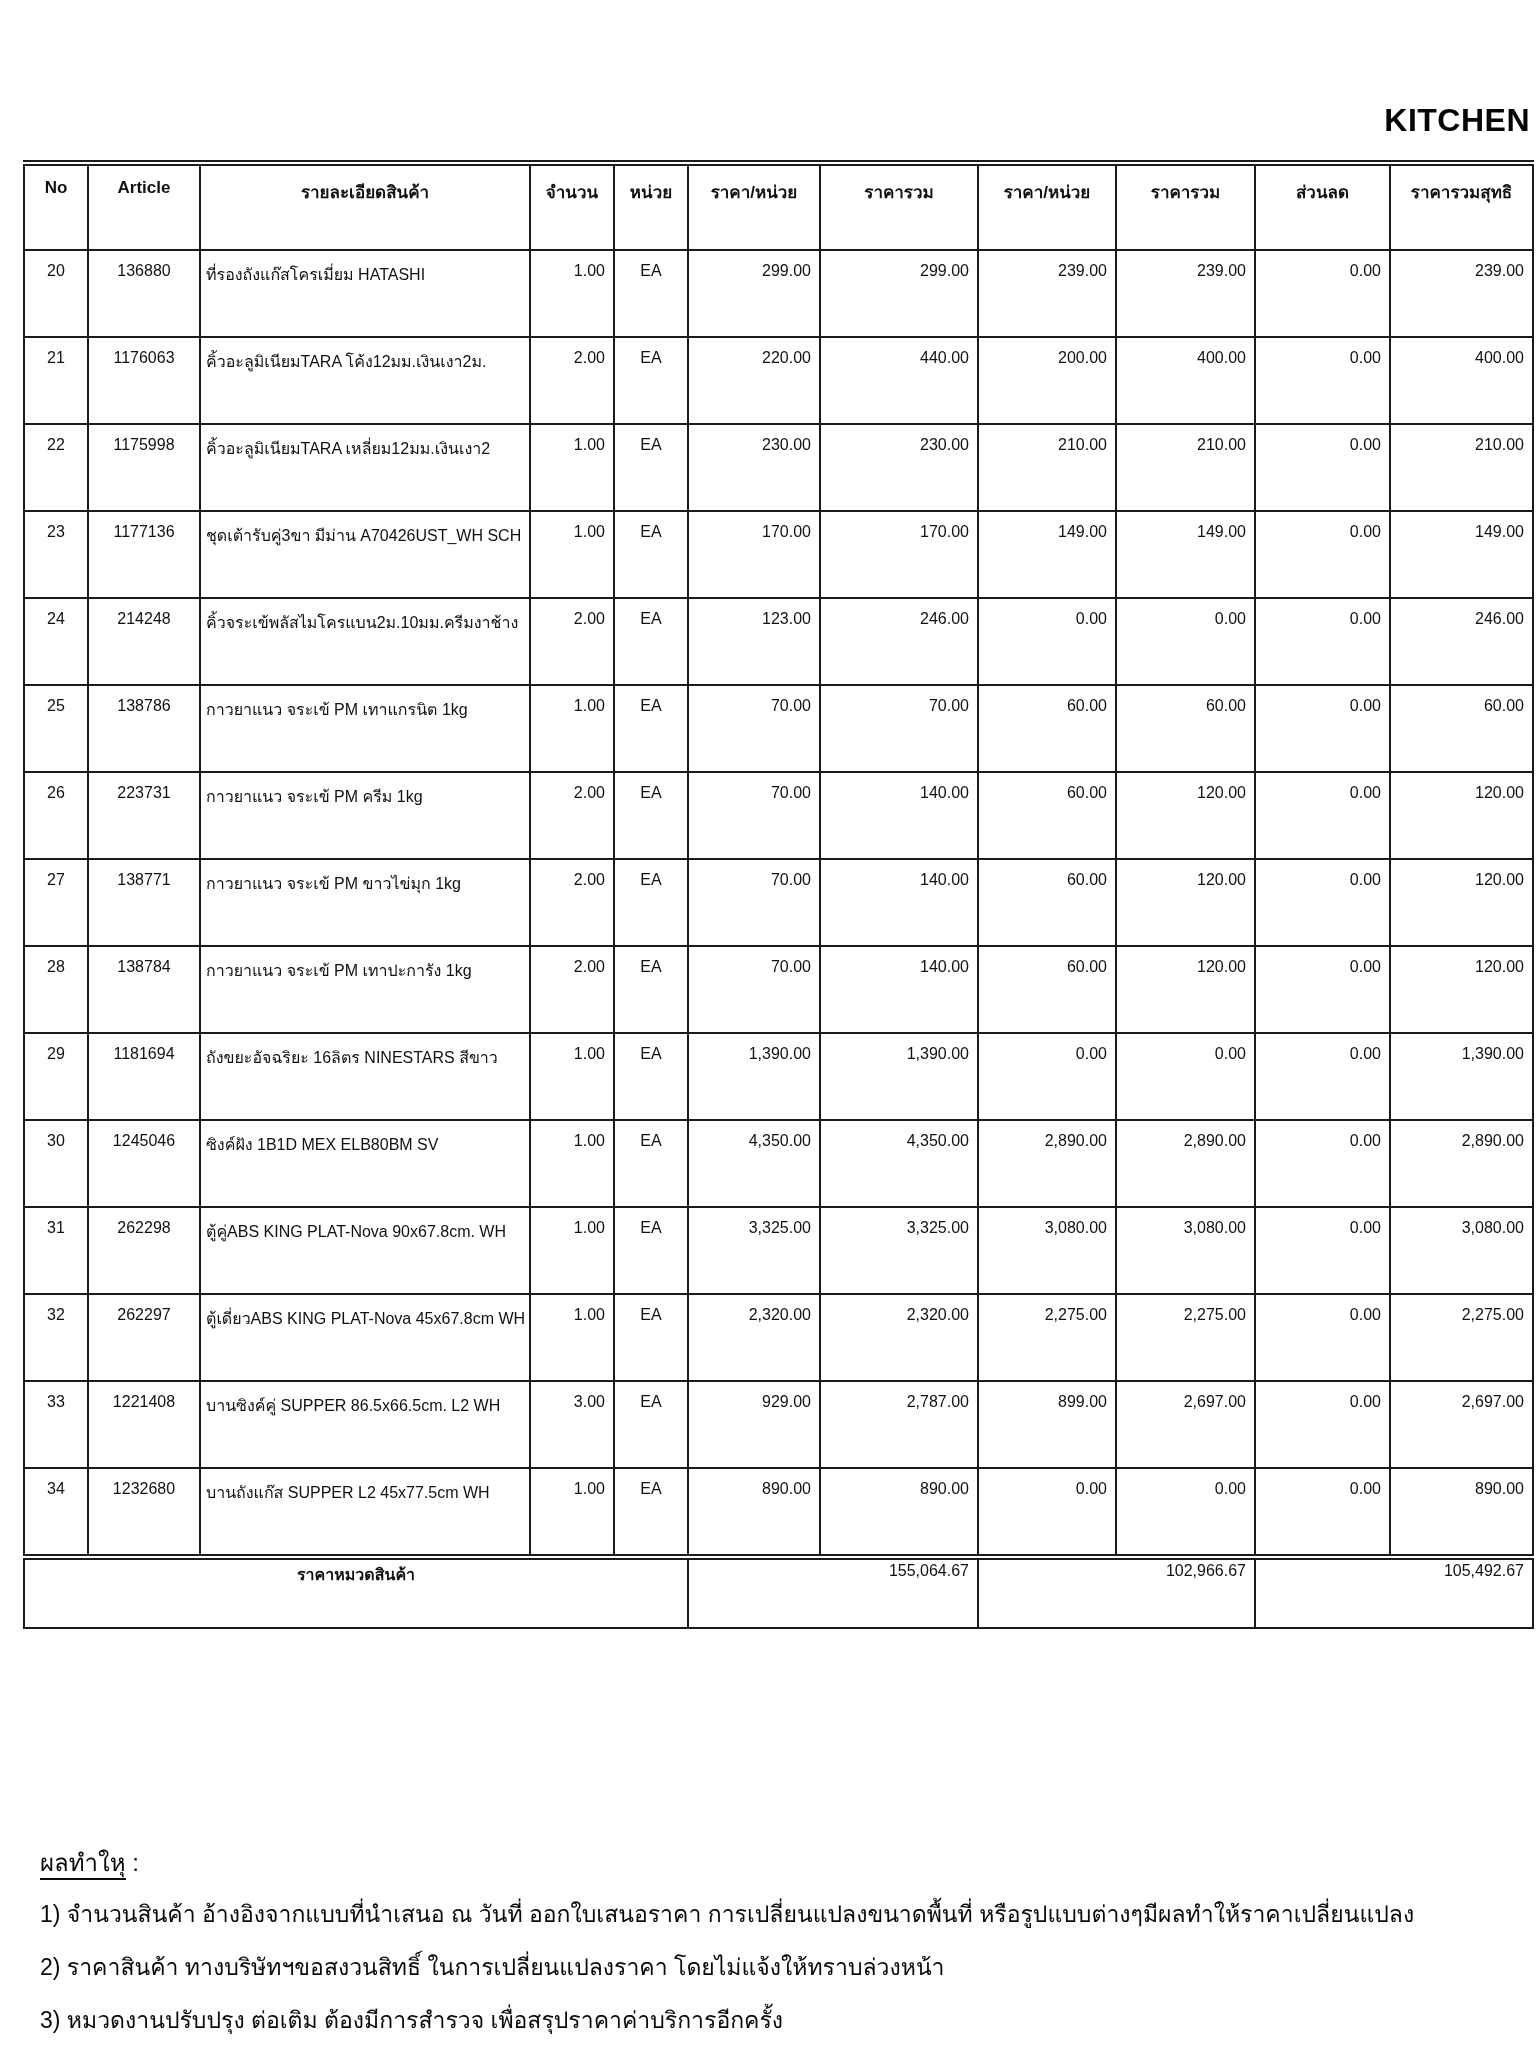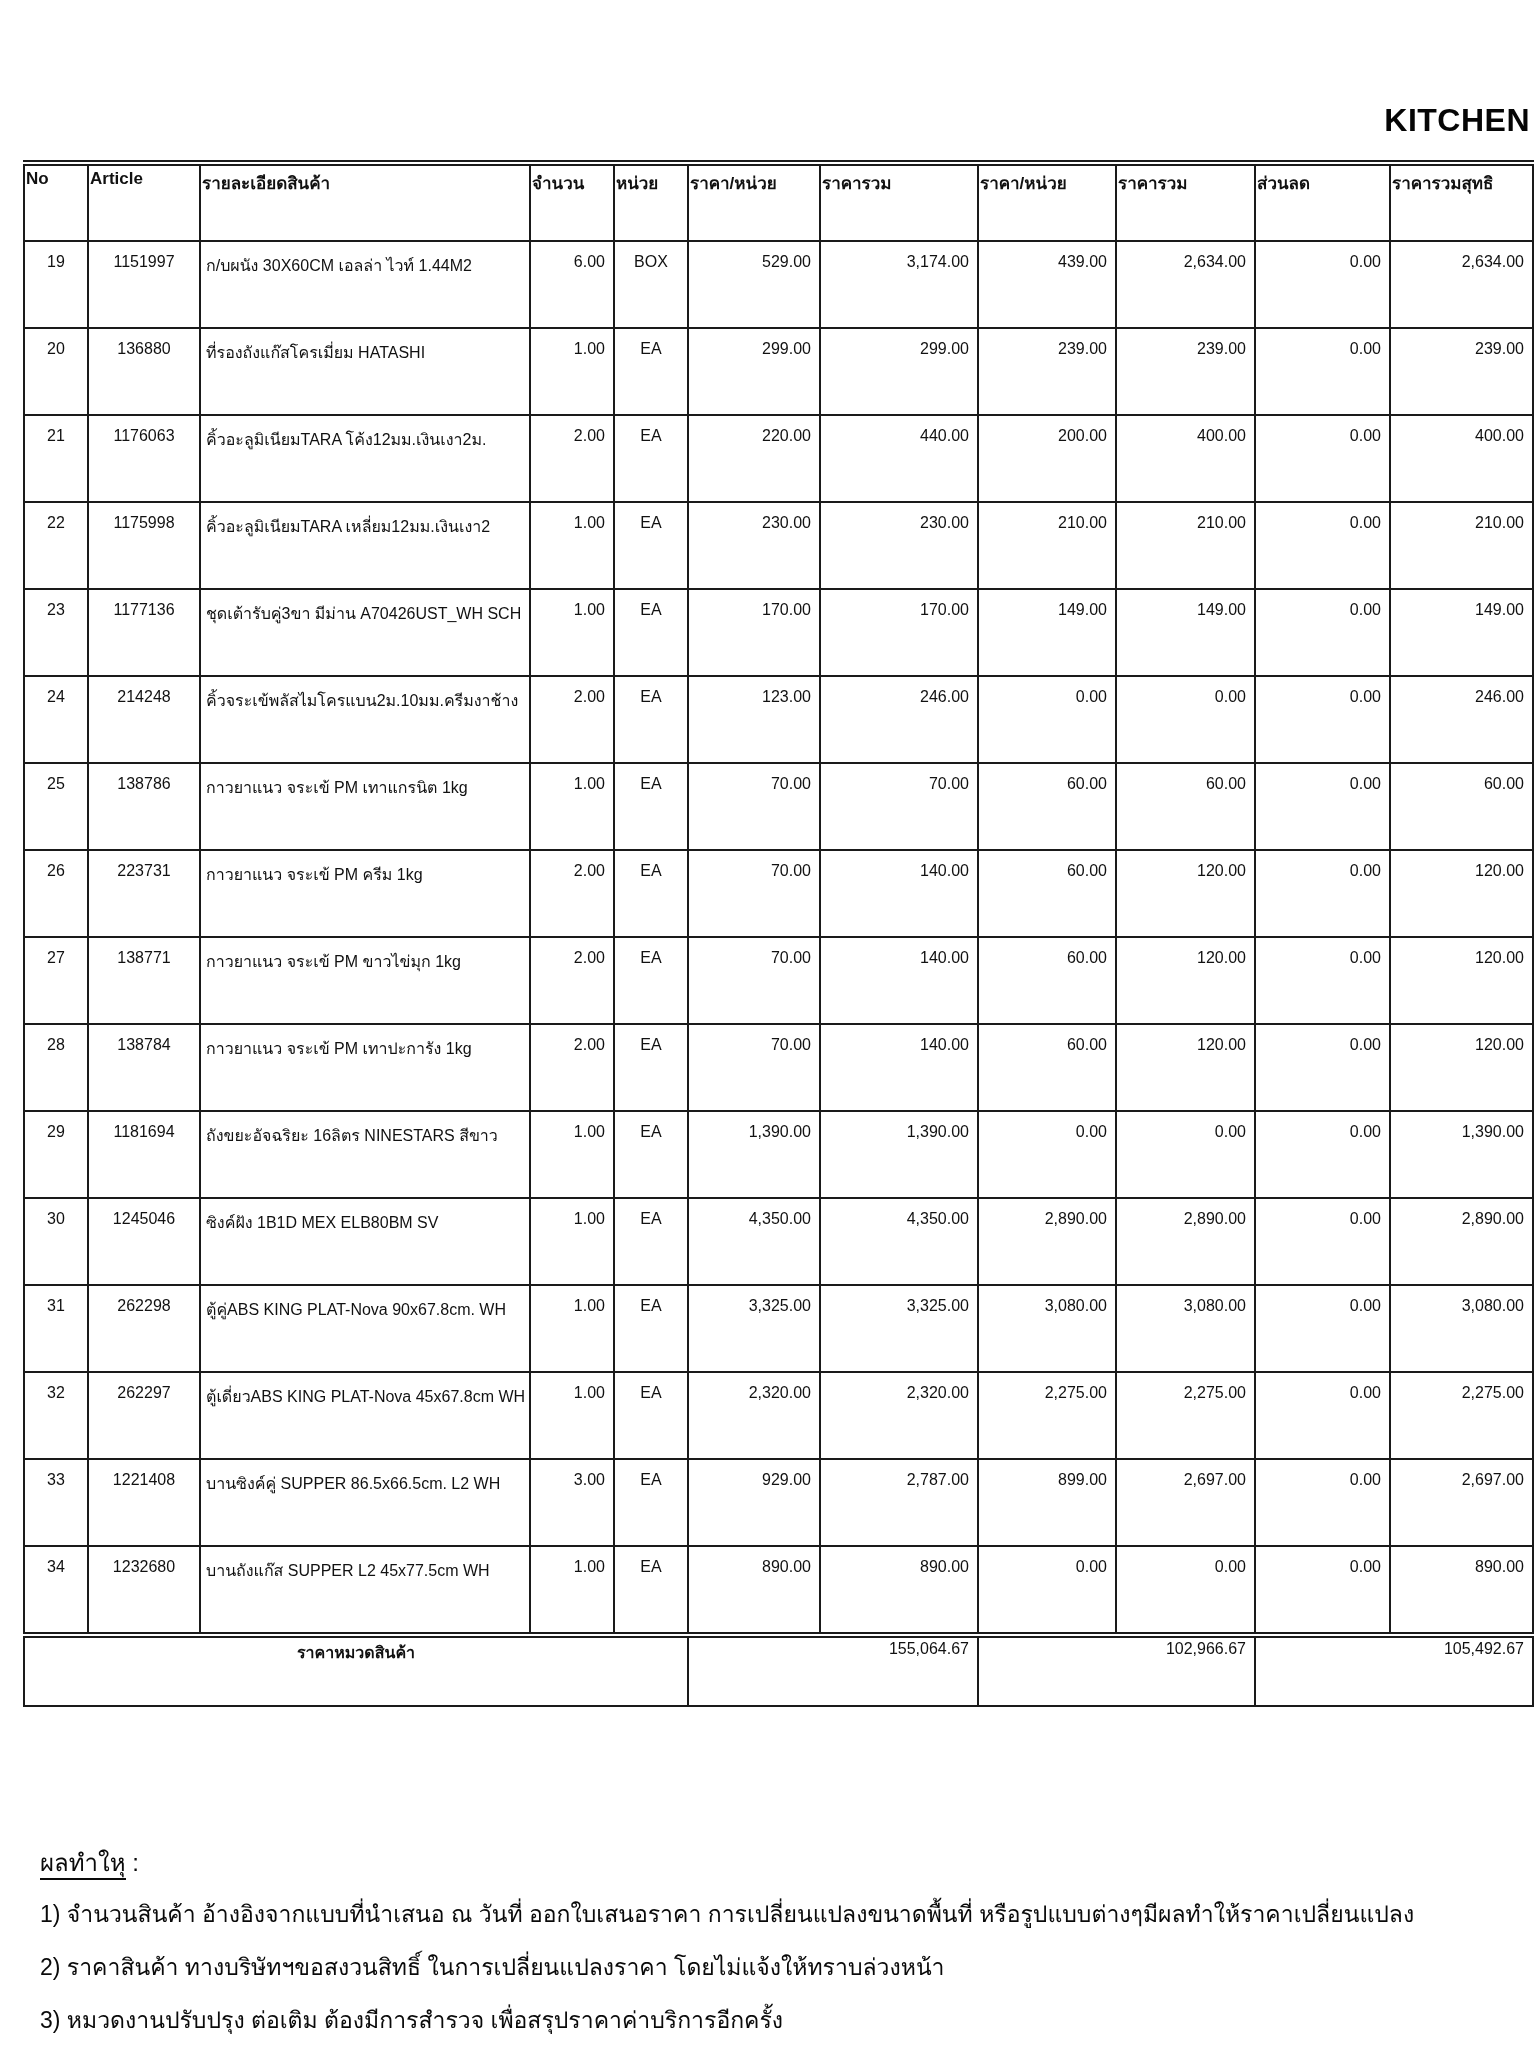--- a/index.html
+++ b/index.html
@@ -35,22 +35,22 @@
     font-size:16px;
     vertical-align:top;
     overflow:hidden;
     white-space:nowrap;
     background:#ffffff;
   }
   table.price thead th{
     height:70px;
     font-size:17px;
     font-weight:bold;
-    text-align:left;
-    padding-top:3px;
+    text-align:center;
+    padding-top:12px;
     border-bottom:2px solid #1a1a1a;
   }
   table.price tbody td{height:73px;padding-top:11px;}
   td.c{text-align:center;}
   td.num{text-align:right;padding-right:8px;}
   td.desc{text-align:left;padding-left:5px;padding-right:2px;font-size:16px;}
   table.price tfoot td{
     height:64px;
     padding-top:2px;
     border-top:6px double #1a1a1a;
@@ -110,33 +110,20 @@
         <th>ราคา/หน่วย</th>
         <th>ราคารวม</th>
         <th>ราคา/หน่วย</th>
         <th>ราคารวม</th>
         <th>ส่วนลด</th>
         <th>ราคารวมสุทธิ</th>
       </tr>
     </thead>
     <tbody>
         <tr>
-      <td class="c">19</td>
-      <td class="c">1151997</td>
-      <td class="desc">ก/บผนัง 30X60CM เอลล่า ไวท์ 1.44M2</td>
-      <td class="num">6.00</td>
-      <td class="c">BOX</td>
-      <td class="num">529.00</td>
-      <td class="num">3,174.00</td>
-      <td class="num">439.00</td>
-      <td class="num">2,634.00</td>
-      <td class="num">0.00</td>
-      <td class="num">2,634.00</td>
-    </tr>
-        <tr>
       <td class="c">20</td>
       <td class="c">136880</td>
       <td class="desc">ที่รองถังแก๊สโครเมี่ยม HATASHI</td>
       <td class="num">1.00</td>
       <td class="c">EA</td>
       <td class="num">299.00</td>
       <td class="num">299.00</td>
       <td class="num">239.00</td>
       <td class="num">239.00</td>
       <td class="num">0.00</td>

